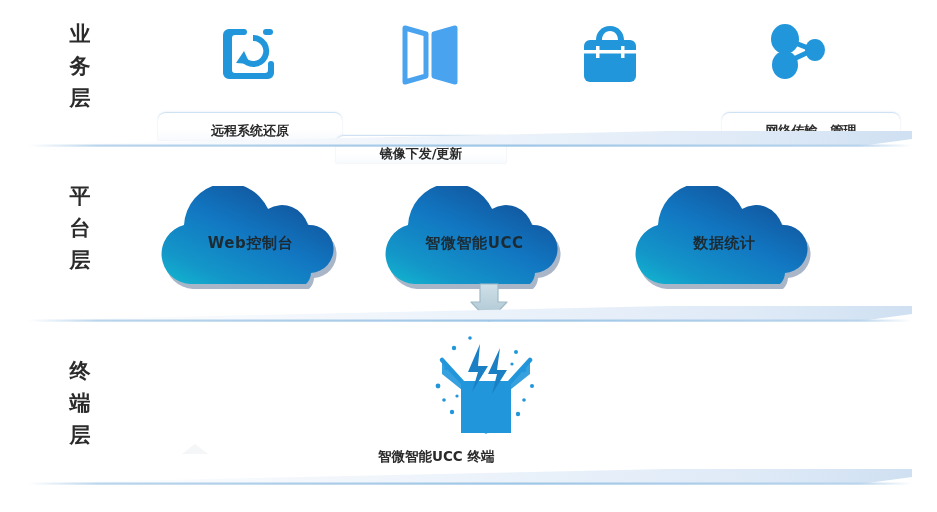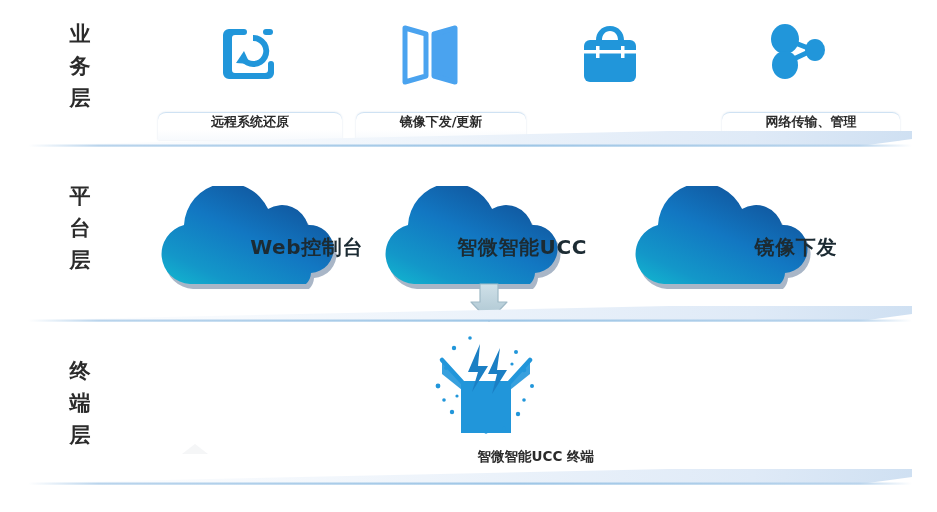--- a/index.html
+++ b/index.html
@@ -75,46 +75,46 @@
   .biz-tab {
     position: absolute;
     height: 27px;
     top: 112px;
     background: linear-gradient(to bottom, #ffffff 0%, #ffffff 62%, #f7fafd 100%);
     border-top: 1.5px solid #cfe2f3;
     border-top-left-radius: 8px;
     border-top-right-radius: 8px;
     box-shadow: 0 0 2px rgba(140,170,200,0.35);
     display: flex;
-    align-items: flex-start;
+    align-items: flex-end;
     justify-content: center;
     font-size: 13px;
     font-weight: 700;
     color: #2b2b2b;
     white-space: nowrap;
   }
   #tab-remote-restore   { left: 158px; width: 184px; }
-  #tab-image-deploy     { left: 356px; width: 170px; }
+  #tab-image-deploy     { left: 336px; width: 170px; margin-top: 23px; }
   #tab-it-resource      { left: 524px; width: 192px; }
   #tab-data-statistics  { left: 722px; width: 178px; }
 
   
   .cloud {
     position: absolute;
     width: 225px;
     height: 108px;
   }
   .cloud svg { display: block; width: 100%; height: 100%; }
   .cloud-label {
     position: absolute;
     left: 0;
     top: 48px;
     width: 100%;
-    text-align: right;
-    font-size: 20px;
+    text-align: center;
+    font-size: 15px;
     font-weight: 700;
     color: #1c2b33;
     letter-spacing: 0.6px;
     white-space: nowrap;
   }
   #cloud-web-console  { left: 138px; top: 186px; }
   #cloud-ucc-service  { left: 362px; top: 186px; }
   #cloud-network      { left: 612px; top: 186px; }
 
   
@@ -135,21 +135,21 @@
     width: 124px;
     height: 108px;
   }
   #terminal-device svg { display: block; }
 
   #terminal-label {
     position: absolute;
     left: 378px;
     top: 448px;
     width: 216px;
-    text-align: right;
+    text-align: left;
     font-size: 13.5px;
     font-weight: 700;
     color: #2b2b2b;
     white-space: nowrap;
   }
 
   
   #ghost-artifact {
     position: absolute;
     left: 168px;
@@ -282,21 +282,21 @@
         <linearGradient id="cloudGrad3" x1="0.05" y1="1" x2="0.85" y2="0">
           <stop offset="0" stop-color="#12b5cf"></stop>
           <stop offset="0.18" stop-color="#1397c9"></stop>
           <stop offset="0.52" stop-color="#1277c2"></stop>
           <stop offset="1" stop-color="#104a90"></stop>
         </linearGradient>
       </defs>
       <path d="M52 98 a30 30 0 0 1 -6 -59 a44 44 0 0 1 84 -16 a27 27 0 0 1 40 16 a24 24 0 0 1 3 48 a16 16 0 0 1 -5 11 z" fill="#0a2f5e" opacity="0.35" transform="translate(3,5)"></path>
       <path d="M52 98 a30 30 0 0 1 -6 -59 a44 44 0 0 1 84 -16 a27 27 0 0 1 40 16 a24 24 0 0 1 3 48 a16 16 0 0 1 -5 11 z" fill="url(#cloudGrad3)"></path>
     </svg>
-    <div class="cloud-label">镜像下发</div>
+    <div class="cloud-label">数据统计</div>
   </div>
 
   <div id="flow-arrow">
     <svg width="46" height="40" viewBox="0 0 46 40">
       <defs>
         <linearGradient id="arrowGrad" x1="0" y1="0" x2="0" y2="1">
           <stop offset="0" stop-color="#cfe0e8"></stop>
           <stop offset="1" stop-color="#aac4d0"></stop>
         </linearGradient>
       </defs>

